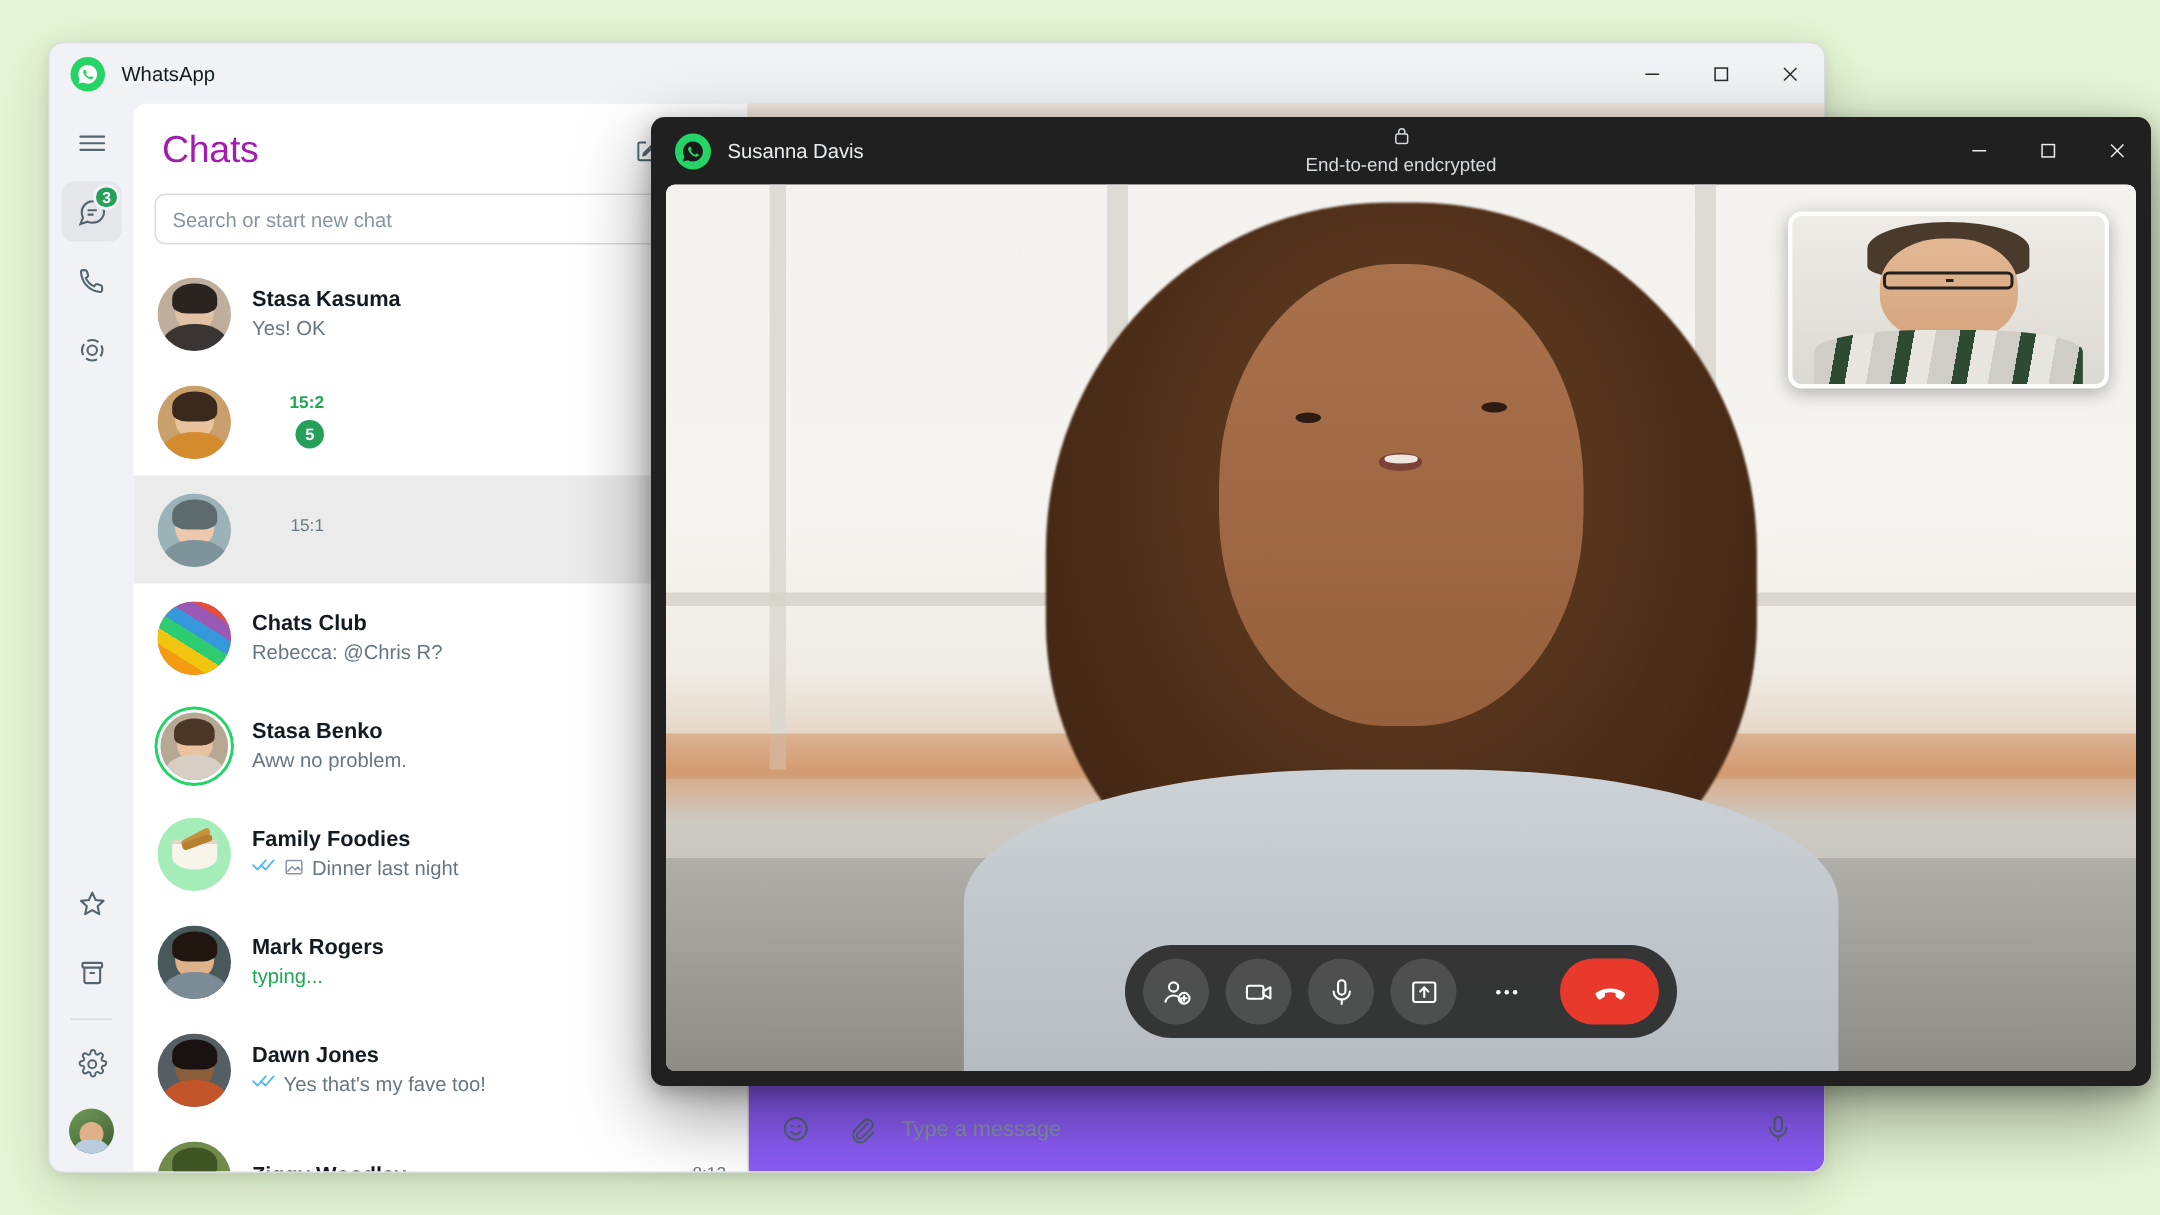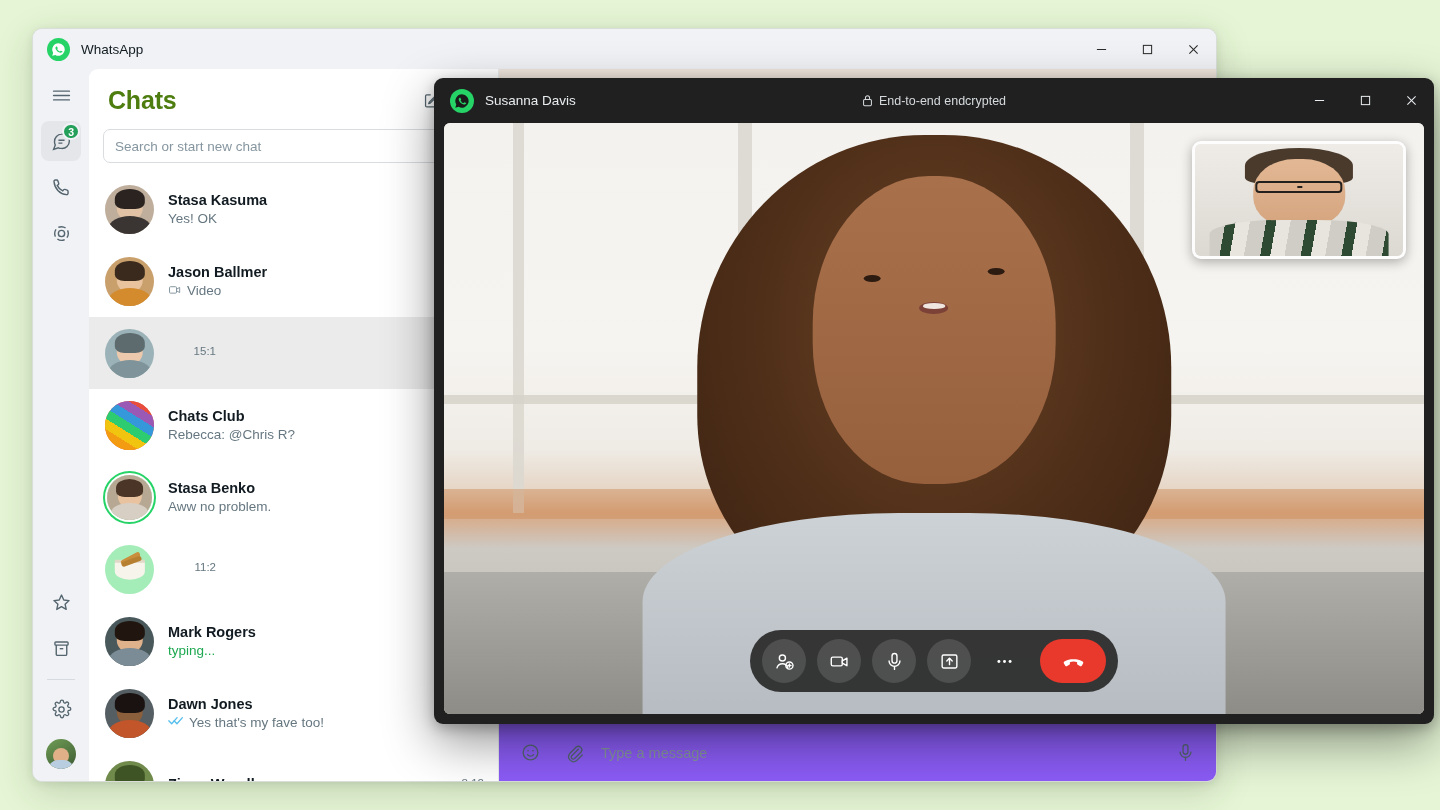--- a/index.html
+++ b/index.html
@@ -127,22 +127,22 @@
     border-radius: 9px 0 0 0;
     display: flex; flex-direction: column;
     flex: none;
     border-right: 1px solid #e9edef;
   }
   .chat-header {
     display: flex; align-items: center;
     padding: 14px 16px 8px 19px;
   }
   .chat-header h1 {
-    font-size: 25px; font-weight: bold;
-    color: #4d7c0f; letter-spacing: -.2px;
+    font-size: 25px; font-weight: normal;
+    color: #a21caf; letter-spacing: -.2px;
     flex: 1;
   }
   .hdr-icon {
     width: 34px; height: 34px; border-radius: 50%;
     display: flex; align-items: center; justify-content: center;
     color: #54656f;
   }
   .hdr-icon svg { width: 19px; height: 19px; }
 
   .searchrow { padding: 4px 14px 10px; }
@@ -289,21 +289,21 @@
   }
   .call-logo svg { width: 16px; height: 16px; }
   .call-peer {
     margin-left: 11px; font-size: 13.5px; color: #e9edef;
   }
   .call-e2e {
     position: absolute; left: 0; right: 0;
     text-align: center;
     font-size: 12.5px; color: #d5dadd;
     display: flex; align-items: center; justify-content: center;
-    gap: 6px; pointer-events: none;
+    gap: 6px; pointer-events: none; flex-direction: column;
   }
   .call-e2e svg { width: 11px; height: 13px; }
   .call-wincontrols {
     position: absolute; right: 0; top: 0;
     display: flex; height: 45px;
   }
   .call-winbtn {
     width: 46px; height: 45px;
     display: flex; align-items: center; justify-content: center;
     color: #e9edef;
@@ -584,32 +584,20 @@
     </div>
   </div>
           <div class="chat-item">
     <div class="avatar">
       <div class="av-inner" style="background:#c9a06c">
                 <div class="av-face" style="background:#e8c39e"></div>
        <div style="position:absolute;left:50%;top:10%;transform:translateX(-50%);width:62%;height:40%;border-radius:50% 50% 32% 32%;background:#3a2a1d"></div>
        <div class="av-body" style="background:#d38b2e"></div>
               </div>
     </div>
-    <div class="chat-main">
-      <div class="chat-name">Jason Ballmer</div>
-      <div class="chat-msg">
-        <span class="msg-icon">
-                  <svg viewBox="0 0 24 24" stroke="currentColor" stroke-width="1.7" fill="none" stroke-linejoin="round">
-                    <rect x="2.6" y="6.4" width="12" height="11" rx="1.6"></rect>
-                    <path d="M14.6 10.6l5.4-3v8.8l-5.4-3z"></path>
-                  </svg>
-                </span>
-                <span>Video</span>
-      </div>
-    </div>
     <div class="chat-meta">
       <span class="chat-time unread">15:2</span>
       <span class="meta-row">
                 <span class="unread-badge">5</span>
               </span>
     </div>
   </div>
           <div class="chat-item selected">
     <div class="avatar">
       <div class="av-inner" style="background:#9bb3b8">
@@ -664,20 +652,38 @@
               </span>
     </div>
   </div>
           <div class="chat-item">
     <div class="avatar">
       <div class="av-inner" style="background:#a4edb8">
                 <div style="position:absolute;left:50%;top:54%;transform:translate(-50%,-50%);width:62%;height:34%;background:#f7f4ec;border-radius:0 0 50% 50%;box-shadow:0 -3px 0 #e0d9c8"></div>
        <div style="position:absolute;left:30%;top:24%;width:42%;height:5px;background:#c98f3c;transform:rotate(-28deg);border-radius:3px"></div>
        <div style="position:absolute;left:32%;top:30%;width:42%;height:5px;background:#b77f30;transform:rotate(-20deg);border-radius:3px"></div>
               </div>
+    </div>
+    <div class="chat-main">
+      <div class="chat-name">Family Foodies</div>
+      <div class="chat-msg">
+        <span class="ticks">
+                  <svg viewBox="0 0 20 12" fill="none" stroke="currentColor" stroke-width="1.6" stroke-linecap="round" stroke-linejoin="round">
+                    <polyline points="1,6.4 4.6,10 11.4,2.4"></polyline>
+                    <polyline points="7.6,6.4 11.2,10 18,2.4"></polyline>
+                  </svg>
+                </span>
+                <span class="msg-icon">
+                  <svg viewBox="0 0 24 24" stroke="currentColor" stroke-width="1.7" fill="none" stroke-linejoin="round">
+                    <rect x="3" y="4.6" width="18" height="15" rx="2"></rect>
+                    <polyline points="4.5,17.5 9.6,11.4 13.4,15.2 16.4,12 19.5,15.6"></polyline>
+                  </svg>
+                </span>
+                <span>Dinner last night</span>
+      </div>
     </div>
     <div class="chat-meta">
       <span class="chat-time">11:2</span>
       <span class="meta-row"></span>
     </div>
   </div>
           <div class="chat-item">
     <div class="avatar">
       <div class="av-inner" style="background:#49585b">
                 <div class="av-face" style="background:#dfb28c"></div>

